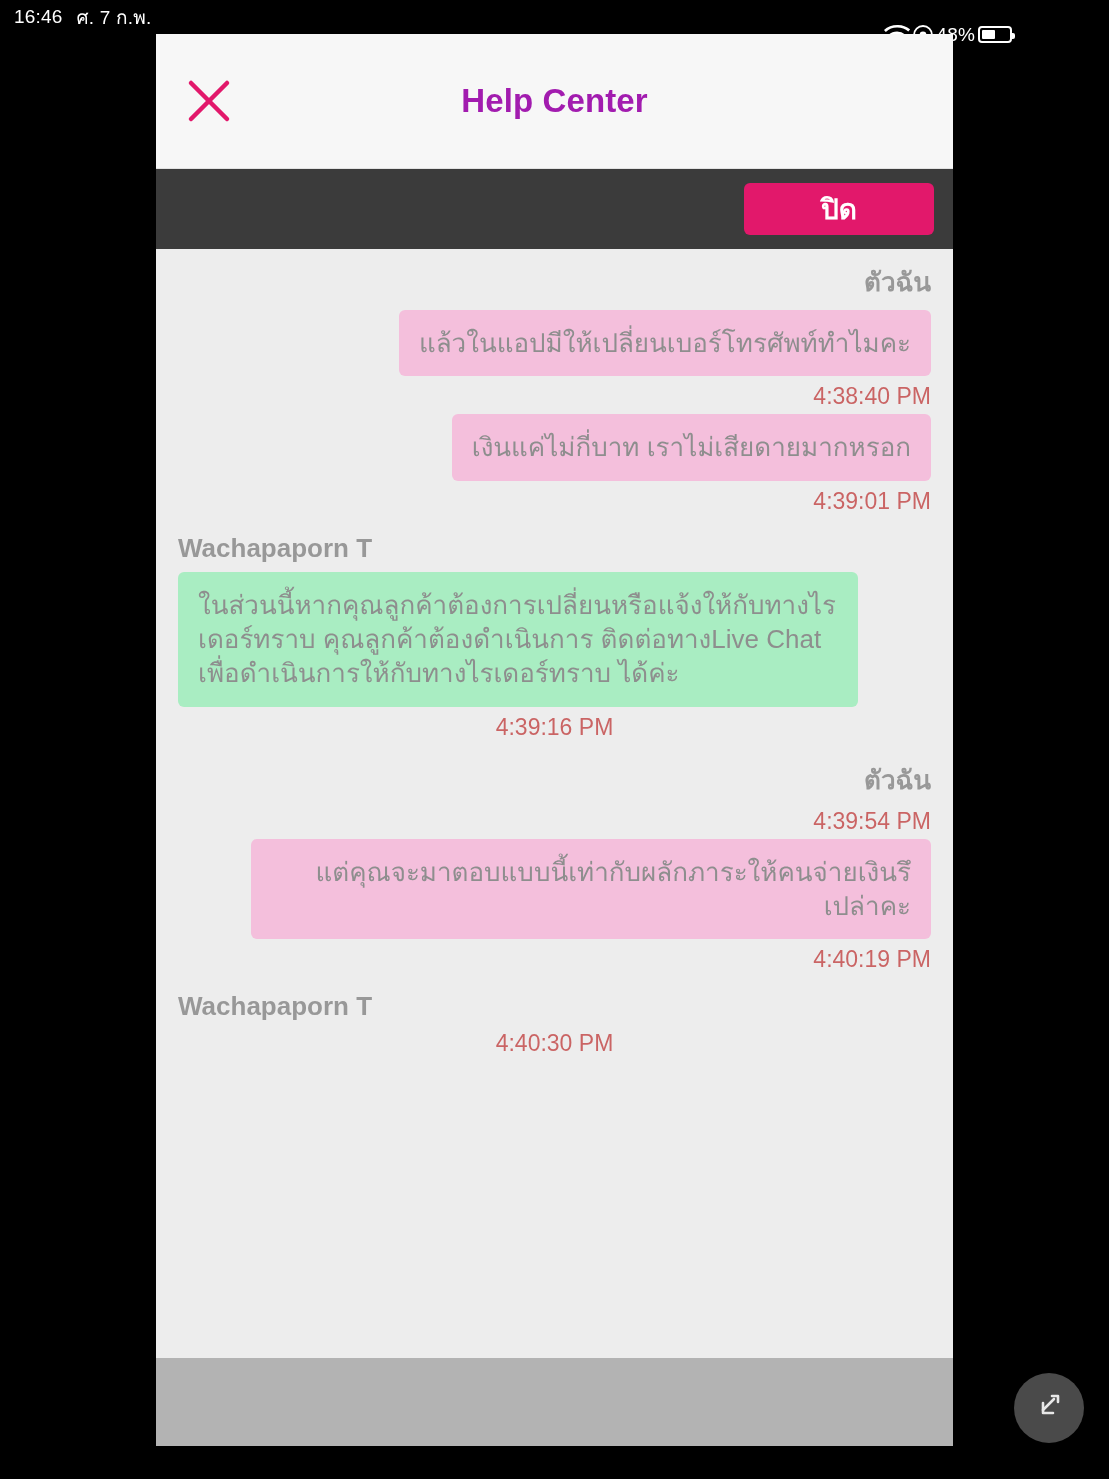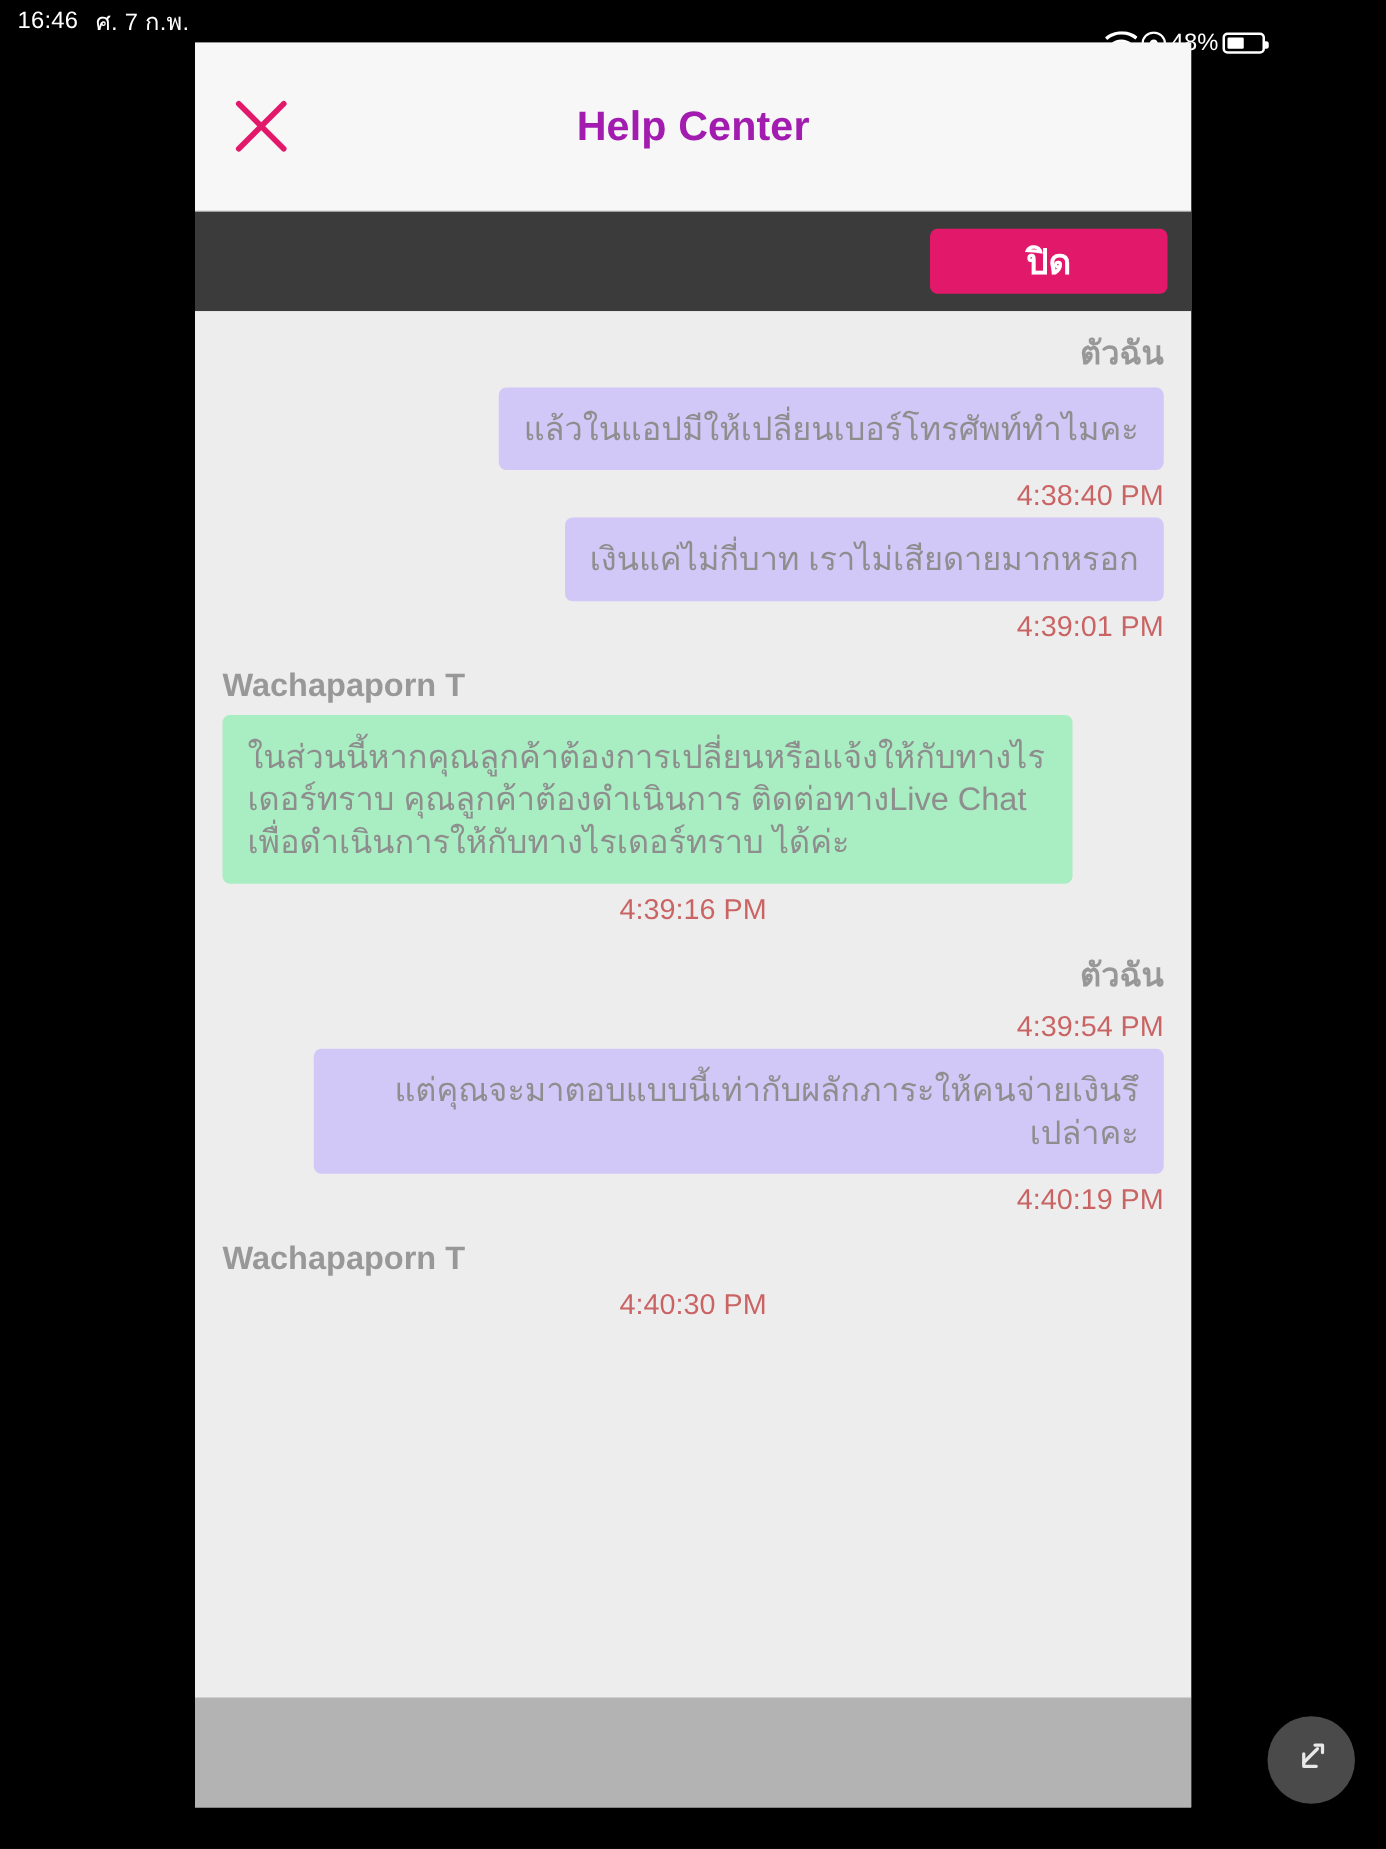--- a/index.html
+++ b/index.html
@@ -155,21 +155,21 @@
   .sender-name {
     font-size: 26px;
     font-weight: 700;
     color: #6c6c6c;
     margin: 18px 0 8px 0;
   }
   .sender-name.right { text-align: right; }
 
   .bubble {
     display: inline-block;
-    background: #c4b5fd;
+    background: #f9a8d4;
     color: #5c5c5c;
     font-size: 26px;
     line-height: 1.32;
     padding: 16px 20px;
     border-radius: 6px;
     max-width: 680px;
     box-sizing: border-box;
   }
   .row-right { text-align: right; }
   .row-left { text-align: left; }

